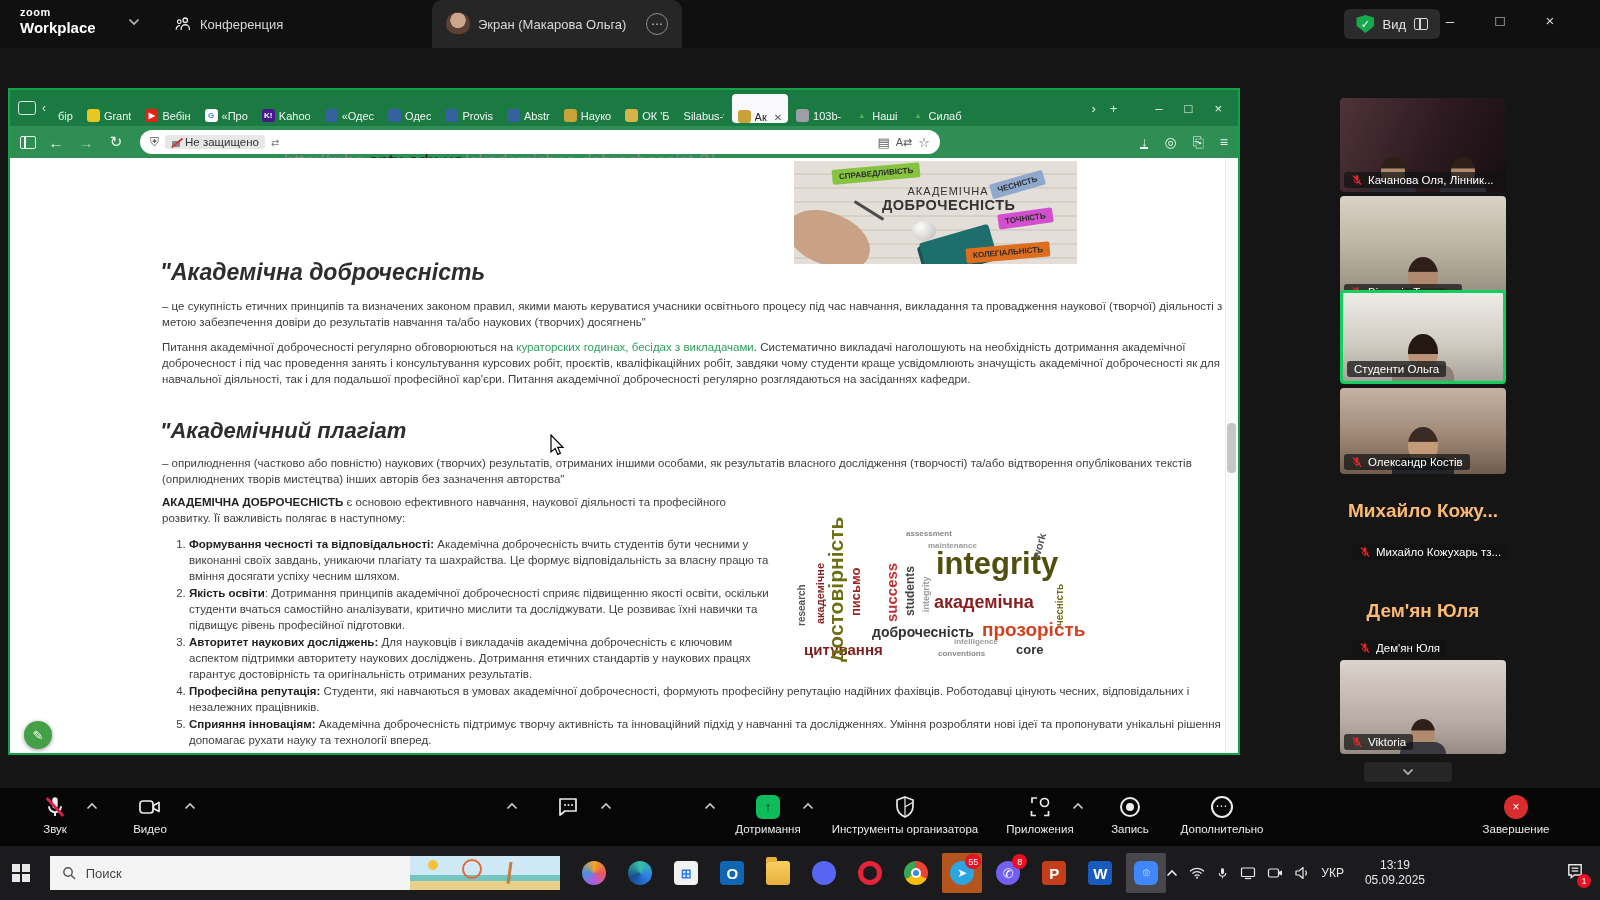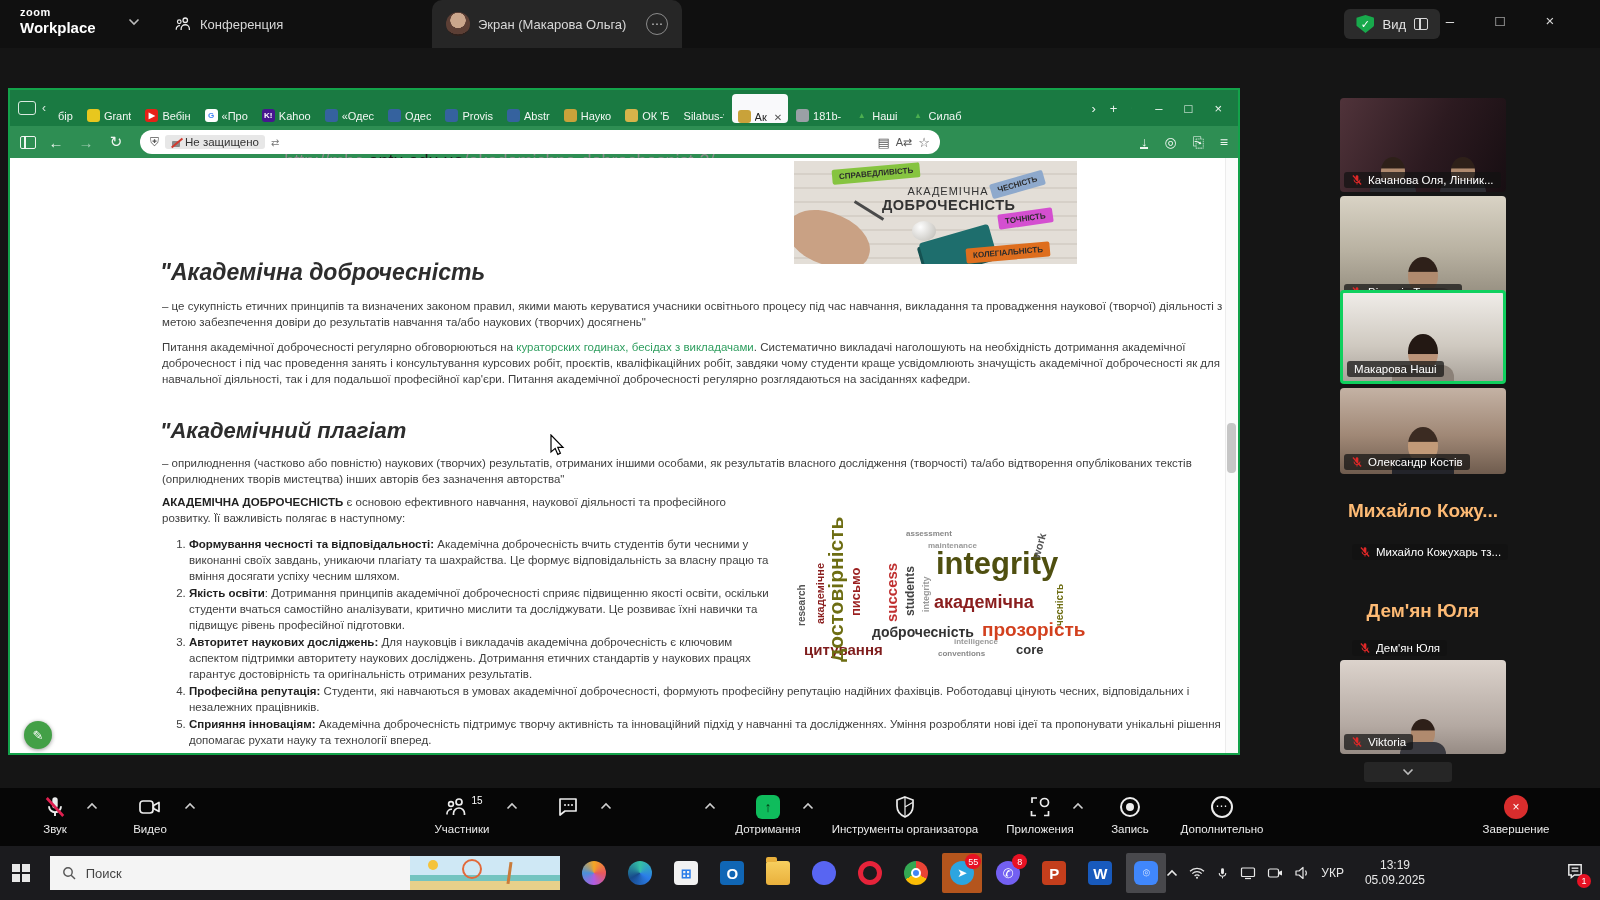--- a/index.html
+++ b/index.html
@@ -358,21 +358,21 @@
         <div class="btab">
           <span class="lbl">Silabus-vi</span>
         </div>
         <div class="btab active">
           <span class="fav" style="background: rgb(201, 162, 58);"></span>
           <span class="lbl">Ак</span>
           <span class="cl">✕</span>
         </div>
         <div class="btab">
           <span class="fav" style="background: rgb(154, 160, 166);"></span>
-          <span class="lbl">181b-</span>
+          <span class="lbl">103b-</span>
         </div>
         <div class="btab">
           <span class="fav" style="background: transparent; color: rgb(76, 175, 80);">▲</span>
           <span class="lbl">Наші</span>
         </div>
         <div class="btab">
           <span class="fav" style="background: transparent; color: rgb(76, 175, 80);">▲</span>
           <span class="lbl">Силаб</span>
         </div>
       </div>
@@ -508,21 +508,21 @@
       </svg>
     <span>Вікторія Толстих</span>
   </div>
 </div>
 <div class="vid v3">
   <div class="pg">
       <div class="hd" style="background:linear-gradient(#231813 55%, #bb9378 57%)"></div>
       <div class="bd" style="background:#8b8178"></div>
     </div>
   <div class="chip intile">
-    <span>Макарова Наші</span>
+    <span>Студенти Ольга</span>
   </div>
 </div>
 <div class="vid v4">
   <div class="pg light">
       <div class="hd"></div>
       <div class="bd" style="background:#23242a"></div>
     </div>
   <div class="chip intile">
     <svg class="micoff" viewBox="0 0 16 16">
         <use href="#micoff"></use>
@@ -583,29 +583,20 @@
         <svg width="26" height="24">
           <use href="#cam"></use>
         </svg>
       </div>
     <div class="tl">Видео</div>
   </div>
   <svg class="zchev" style="left:190px" width="12" height="8">
       <use href="#chup"></use>
     </svg>
 
-  <div class="zitem" style="left:462px">
-    <div class="ic">
-        <svg width="26" height="24">
-          <use href="#ppl"></use>
-        </svg>
-        <span class="badge15">15</span>
-      </div>
-    <div class="tl">Участники</div>
-  </div>
   <svg class="zchev" style="left:512px" width="12" height="8">
       <use href="#chup"></use>
     </svg>
 
   <div class="zitem" style="left:568px">
     <div class="ic">
         <svg width="24" height="24">
           <use href="#chat"></use>
         </svg>
       </div>

